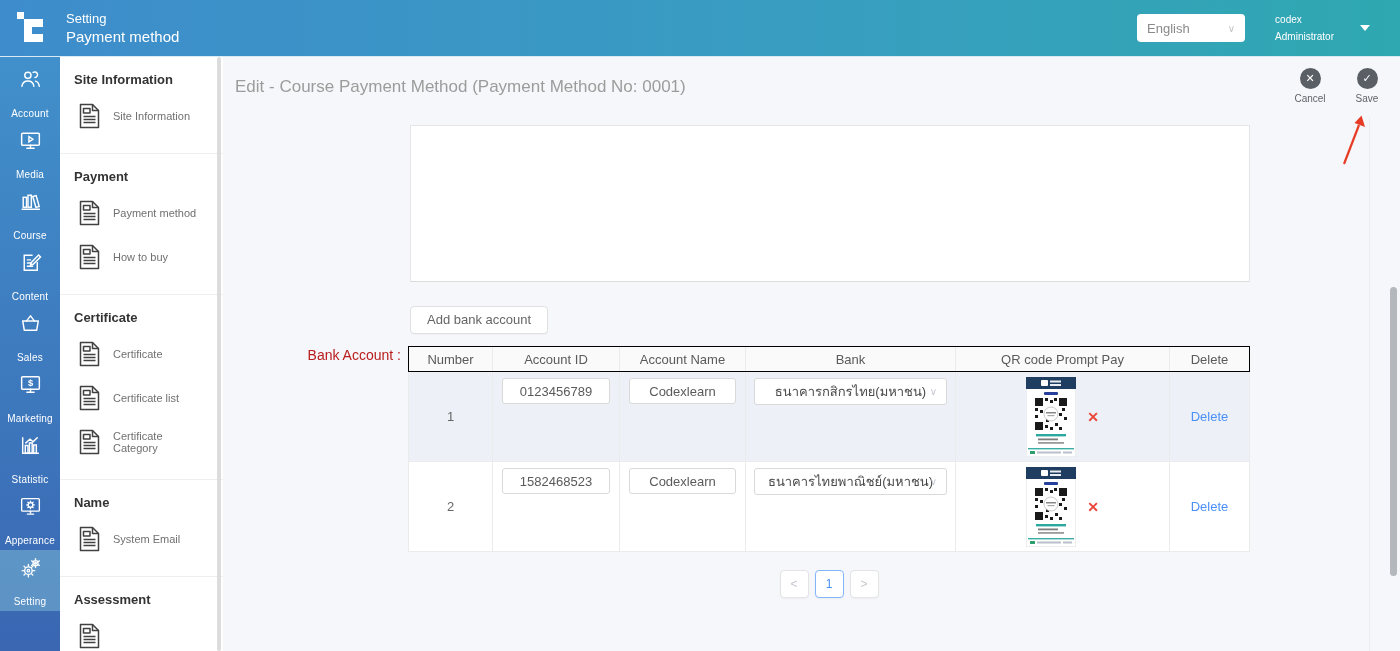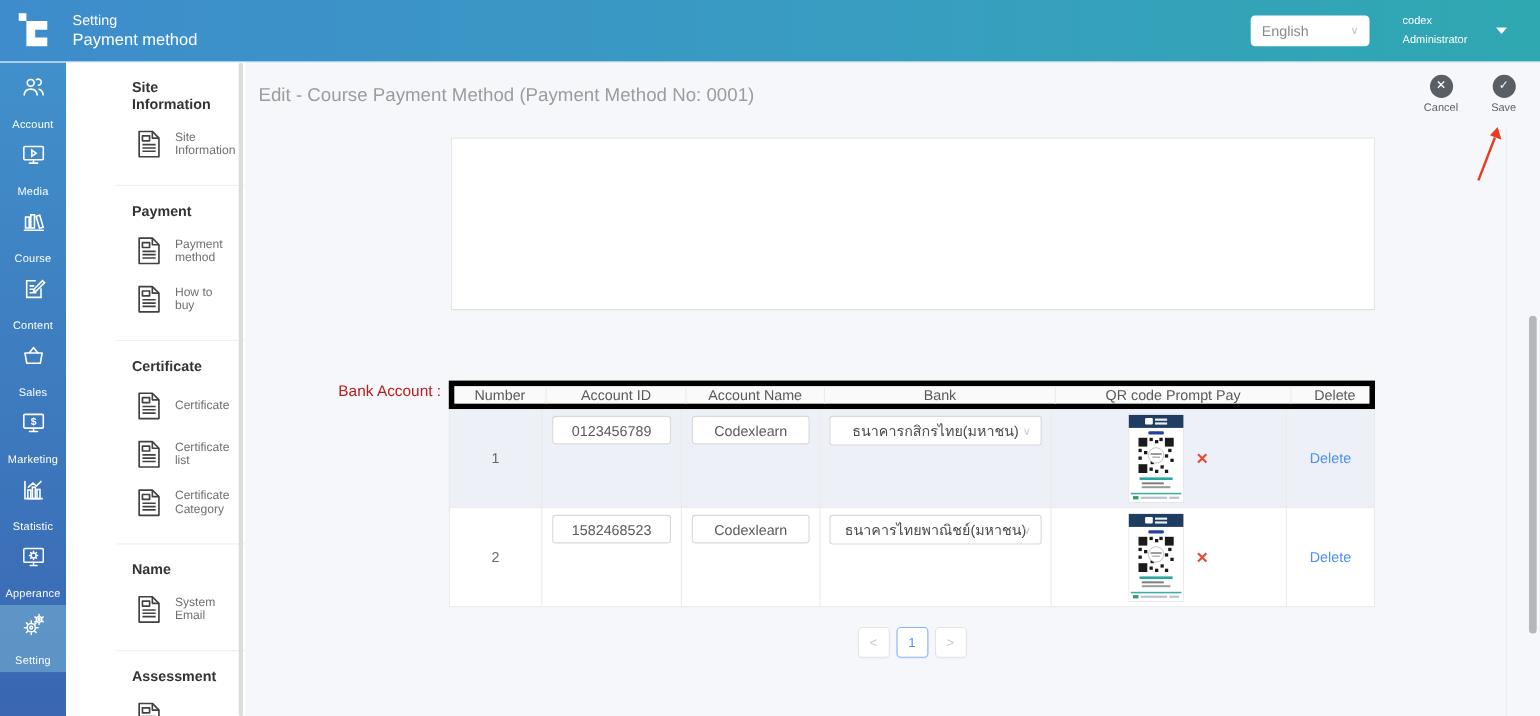--- a/index.html
+++ b/index.html
@@ -44,21 +44,21 @@
     justify-content:center; gap:16px; color:#fff; cursor:pointer; }
   .icon-item.active { background:rgba(150,215,225,0.38); }
   .icon-item .lbl { font-size:10px; letter-spacing:.2px; }
   .icon-item svg { display:block; }
 
   
   .subnav {
     position:absolute; top:57px; left:60px; width:163px; height:594px;
     background:#fff; overflow:hidden;
   }
-  .subnav-section { padding:9px 14px 8px;margin-left:46px; }
+  .subnav-section { padding:9px 14px 8px; }
   .subnav-section + .subnav-section { border-top:1px solid #efefef; }
   .subnav-title { font-size:13px; font-weight:bold; color:#333; margin:6px 0 4px; }
   .subnav-item { display:flex; align-items:center; gap:9px; margin:14px 0; cursor:pointer; }
   .subnav-item .doc { flex:0 0 auto; width:30px; height:30px; }
   .subnav-item .s-lbl { font-size:11px; color:#707070; }
   .subnav-scrollbar {
     position:absolute; top:0; right:2px; width:4px; height:594px;
     background:#dcdcdc; border-radius:2px;
   }
 
@@ -91,21 +91,21 @@
     position:absolute; left:187px; top:249px; height:28px; padding:0 16px;
     background:#fff; border:1px solid #e0e0e0; border-radius:4px;
     font-size:13px; color:#666; line-height:26px; cursor:pointer;
     box-shadow:0 1px 1px rgba(0,0,0,0.03);
   }
 
   
   .table { position:absolute; left:185px; top:289px; width:842px; font-size:13px; }
   .t-head, .t-row { display:grid; grid-template-columns:84px 127px 126px 210px 214px 79px; }
   .t-head {
-    height:26px; background:#fafafa; border:5px solid #000000; color:#5a5a5a;
+    height:26px; background:#fafafa; border:1px solid #000000; color:#5a5a5a;
   }
   .t-head > div { display:flex; align-items:center; justify-content:center; border-right:1px solid #ebebeb; }
   .t-head > div:last-child { border-right:none; }
   .t-row { height:90px; border:1px solid #ebebeb; border-top:none; background:#fff; }
   .t-row.hl { background:#edf0f6; }
   .t-row > div { border-right:1px solid #ebebeb; position:relative; }
   .t-row > div:last-child { border-right:none; }
   .cell-num { display:flex; align-items:center; justify-content:center; color:#666; }
   .cell-top { display:flex; justify-content:center; align-items:flex-start; padding-top:6px; }
   .cell-input {
@@ -371,20 +371,21 @@
   </div>
 
   <svg class="red-arrow" width="36" height="58" viewBox="0 0 36 58">
     <path d="M9 51 L24 12" stroke="#e63c25" stroke-width="2.2" fill="none"></path>
     <path d="M26.5 2.5 L30 14 L19.5 10 Z" fill="#e63c25"></path>
   </svg>
 
   <div class="bigbox"></div>
 
   <div class="bank-label">Bank Account :</div>
+  <div class="add-bank-btn">Add bank account</div>
 
   <div class="table">
     <div class="t-head">
       <div>Number</div>
       <div>Account ID</div>
       <div>Account Name</div>
       <div>Bank</div>
       <div>QR code Prompt Pay</div>
       <div>Delete</div>
     </div>

